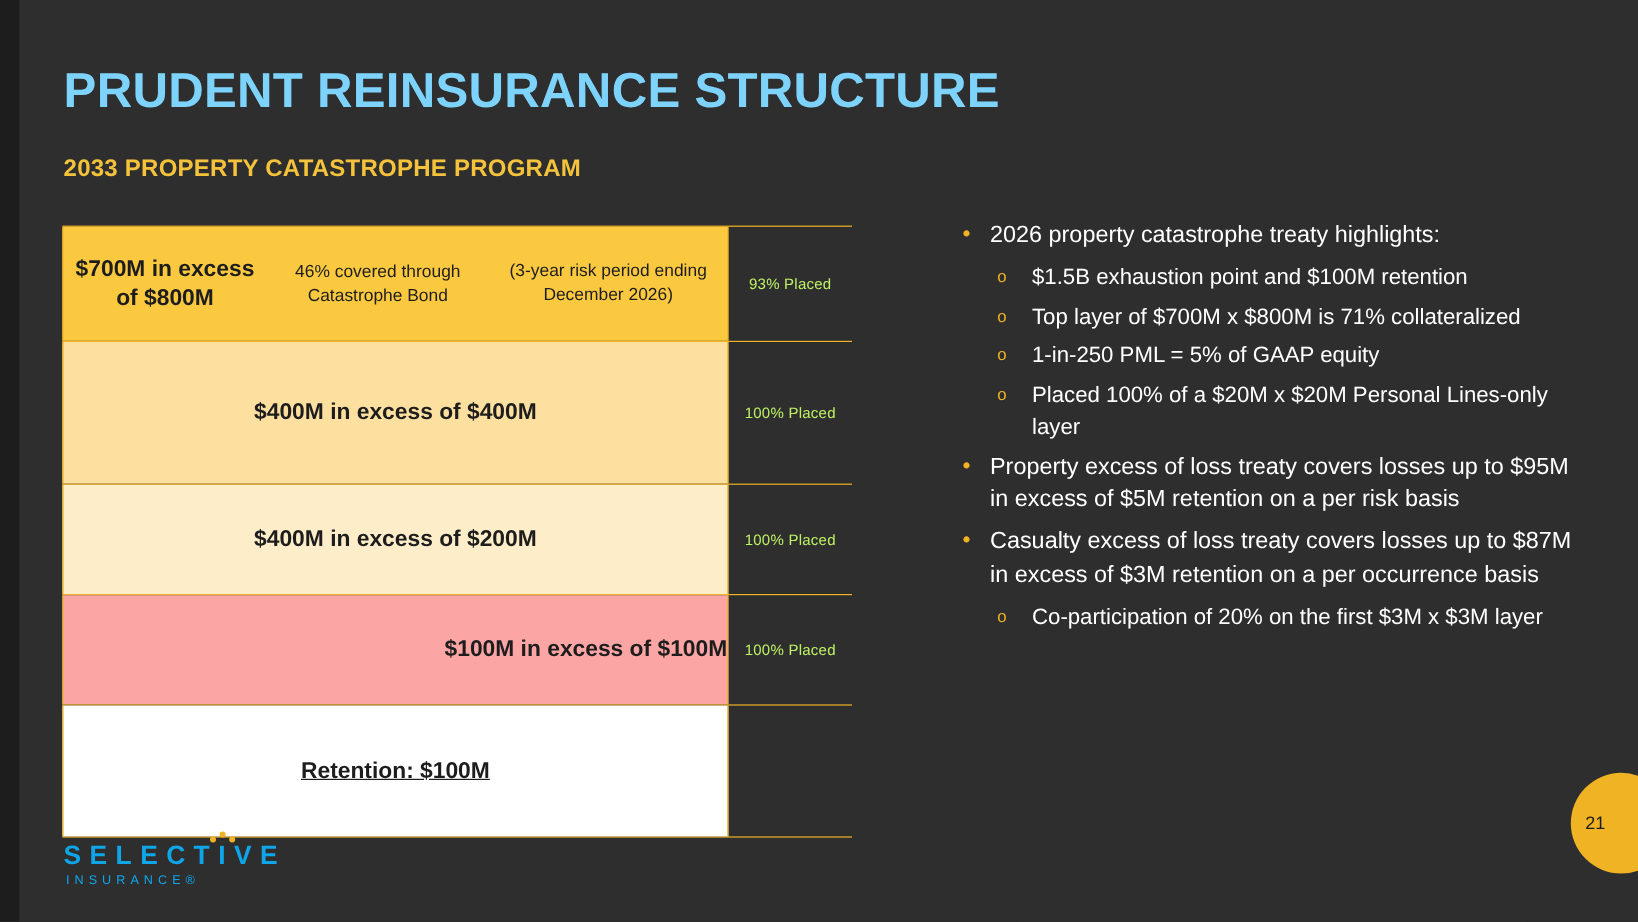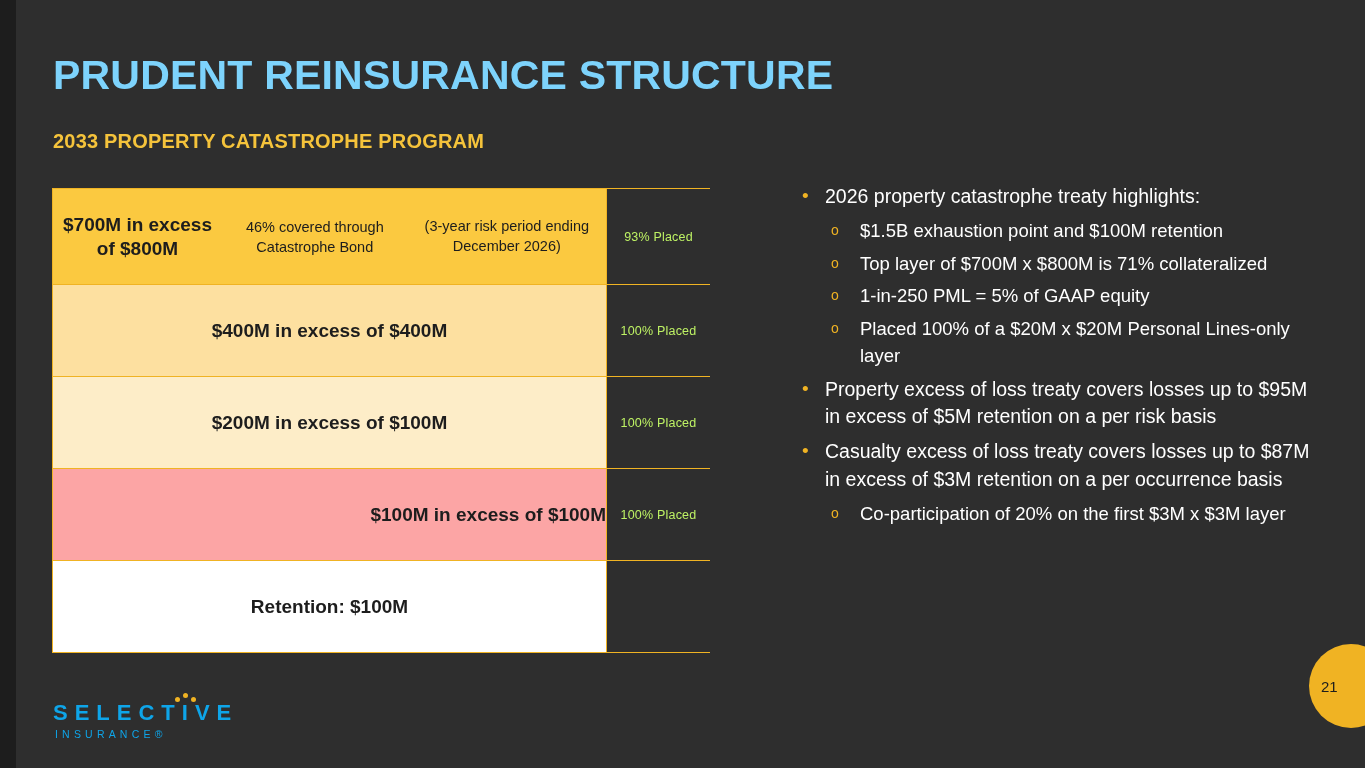--- a/index.html
+++ b/index.html
@@ -204,42 +204,42 @@
     <div class="layer-row">
       <div class="layer-box" style="height:95px; background:#fbc940;">
         <div class="layer-main">$700M in excess of $800M</div>
         <div class="layer-sub">46% covered through Catastrophe Bond</div>
         <div class="layer-sub" style="margin-top:0;">(3-year risk period ending December 2026)</div>
       </div>
       <div class="placed">93% Placed</div>
     </div>
 
     <div class="layer-row">
-      <div class="layer-box" style="height:91px; background:#fde0a0;">
+      <div class="layer-box" style="height:118px; background:#fde0a0;">
         <div class="layer-main">$400M in excess of $400M</div>
       </div>
       <div class="placed">100% Placed</div>
     </div>
 
     <div class="layer-row">
       <div class="layer-box" style="height:91px; background:#fdedc8;">
-        <div class="layer-main">$200M in excess of $100M</div>
+        <div class="layer-main">$400M in excess of $200M</div>
       </div>
       <div class="placed">100% Placed</div>
     </div>
 
     <div class="layer-row">
       <div class="layer-box" style="height:91px; background:#fca5a5;justify-content:flex-end;">
         <div class="layer-main">$100M in excess of $100M</div>
       </div>
       <div class="placed">100% Placed</div>
     </div>
 
     <div class="layer-row last">
-      <div class="layer-box" style="height:91px; background:#ffffff;">
+      <div class="layer-box" style="height:109px; background:#ffffff;text-decoration:underline;">
         <div class="layer-main">Retention: $100M</div>
       </div>
       <div class="placed"></div>
     </div>
 
   </div>
 
   <div class="bullets">
     <div class="b1">
       <span class="dot">•</span>

